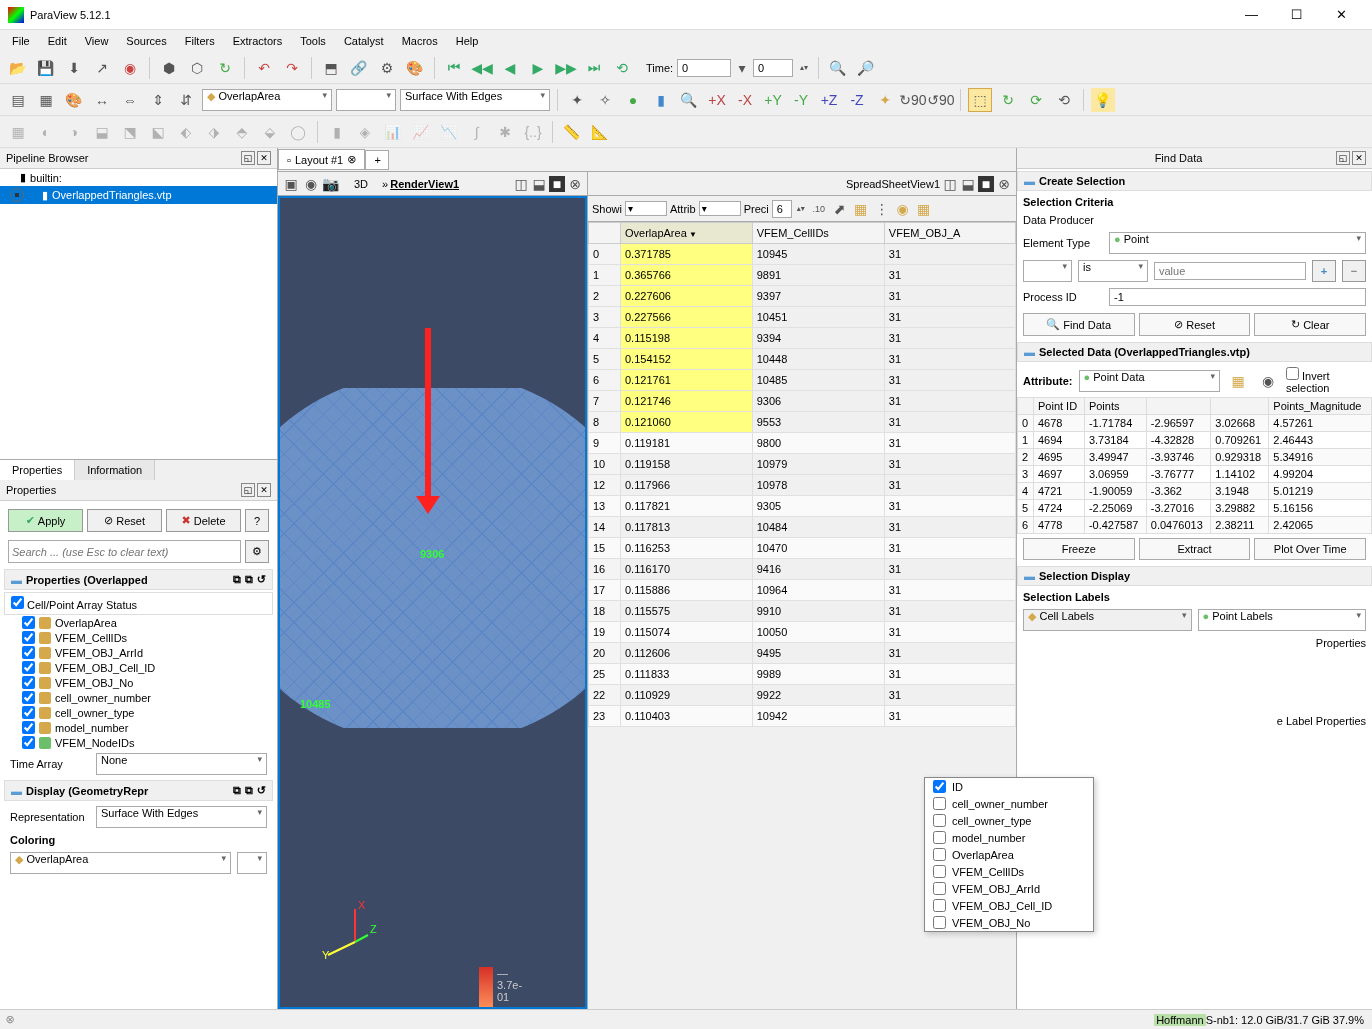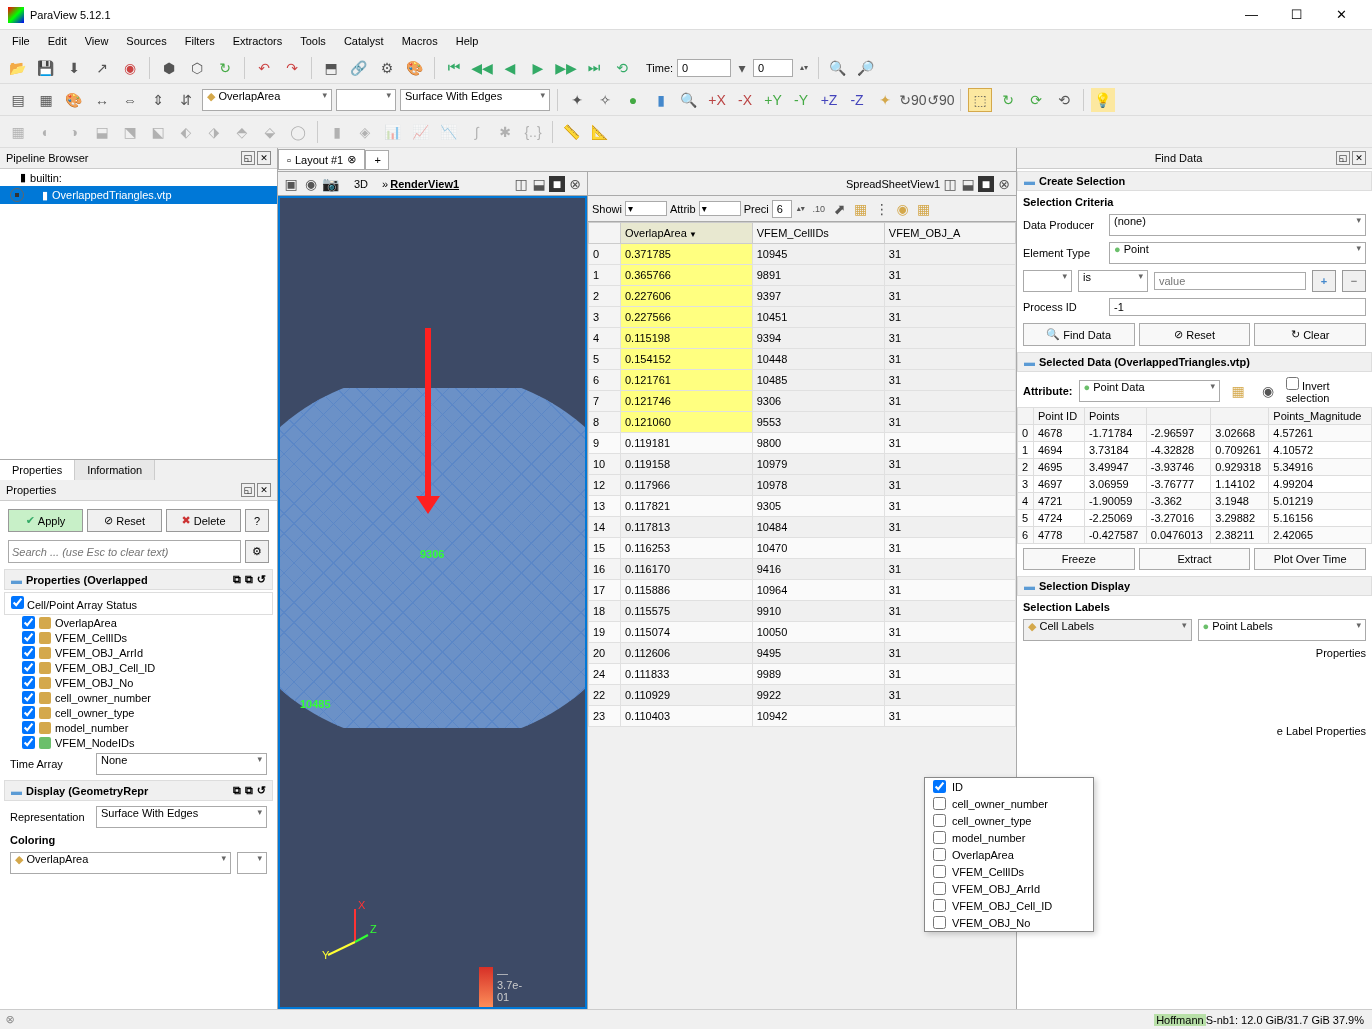--- a/index.html
+++ b/index.html
@@ -553,21 +553,21 @@
                   <td>10050</td>
                   <td>31</td>
                 </tr>
                 <tr>
                   <td class="rh">20</td>
                   <td>0.112606</td>
                   <td>9495</td>
                   <td>31</td>
                 </tr>
                 <tr class="odd">
-                  <td class="rh">24</td>
+                  <td class="rh">25</td>
                   <td>0.111833</td>
                   <td>9989</td>
                   <td>31</td>
                 </tr>
                 <tr>
                   <td class="rh">22</td>
                   <td>0.110929</td>
                   <td>9922</td>
                   <td>31</td>
                 </tr>
@@ -592,21 +592,20 @@
           <div class="pbtn">✕</div>
         </div>
     </div>
     <div class="section-hdr">
         <span class="collapse">▬</span>
         <span>Create Selection</span>
       </div>
     <div style="padding:3px 6px;font-weight:bold">Selection Criteria</div>
     <div class="fd-row">
       <label>Data Producer</label>
-      <div class="combo" style="flex:1">(none)</div>
     </div>
     <div class="fd-row">
       <label>Element Type</label>
       <div class="combo" style="flex:1"><span style="color:#6bbf6b">●</span> <span>Point</span></div>
     </div>
     <div class="fd-row">
       <div class="combo" style="width:60px"></div>
       <div class="combo" style="width:90px">is</div>
       <input class="fd-input" placeholder="value" style="">
       <div class="btn" style="flex:0 0 24px;color:#48c;font-weight:bold">+</div>
@@ -661,21 +660,21 @@
               <td>-2.96597</td>
               <td>3.02668</td>
               <td>4.57261</td>
             </tr>
             <tr>
               <td>1</td>
               <td>4694</td>
               <td>3.73184</td>
               <td>-4.32828</td>
               <td>0.709261</td>
-              <td>4.10572</td>
+              <td>2.46443</td>
             </tr>
             <tr>
               <td>2</td>
               <td>4695</td>
               <td>3.49947</td>
               <td>-3.93746</td>
               <td>0.929318</td>
               <td>5.34916</td>
             </tr>
             <tr>

